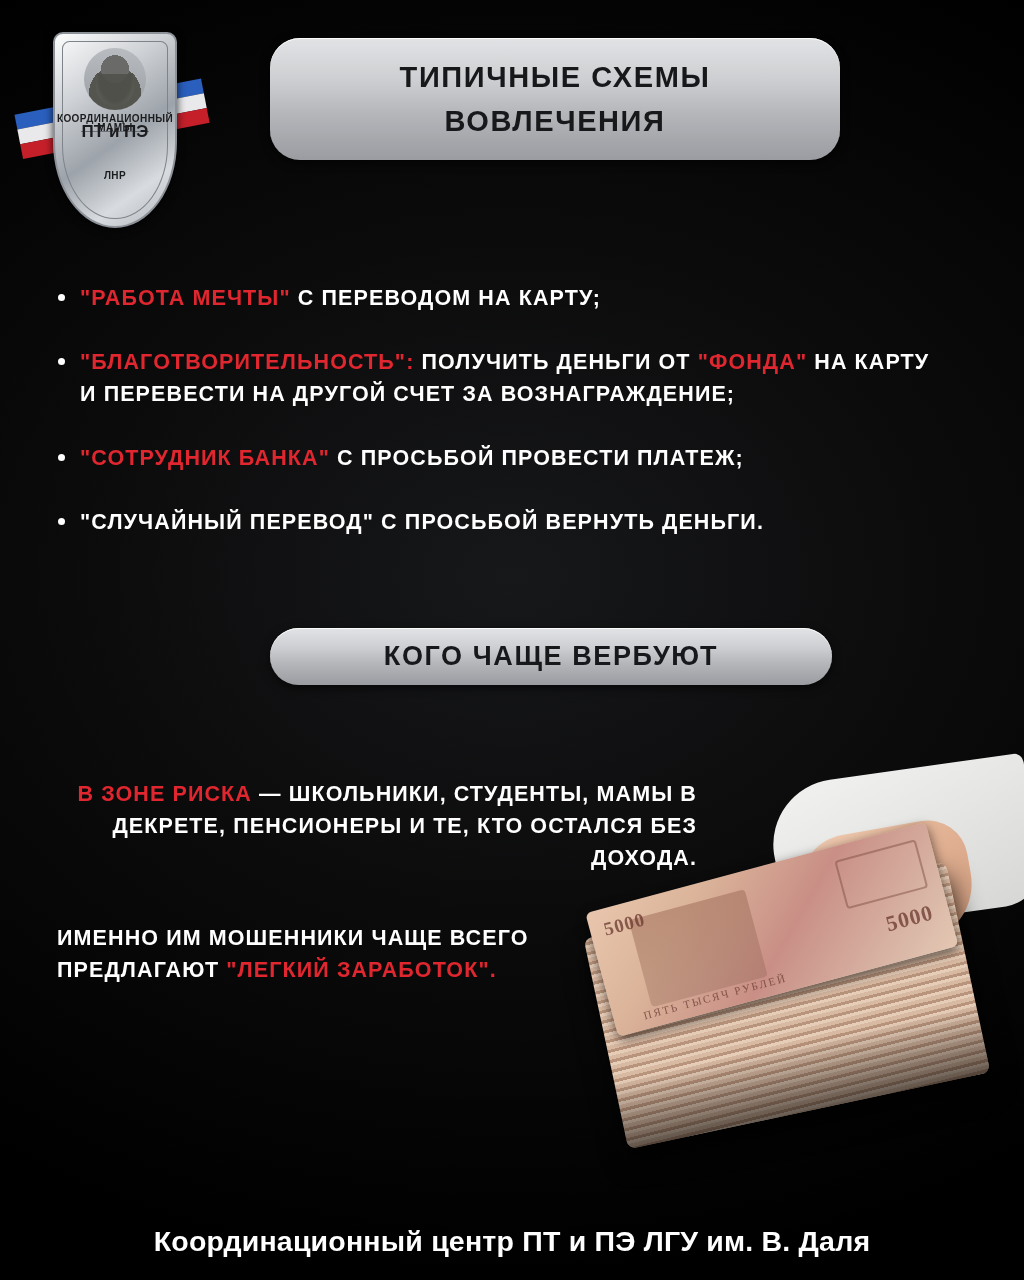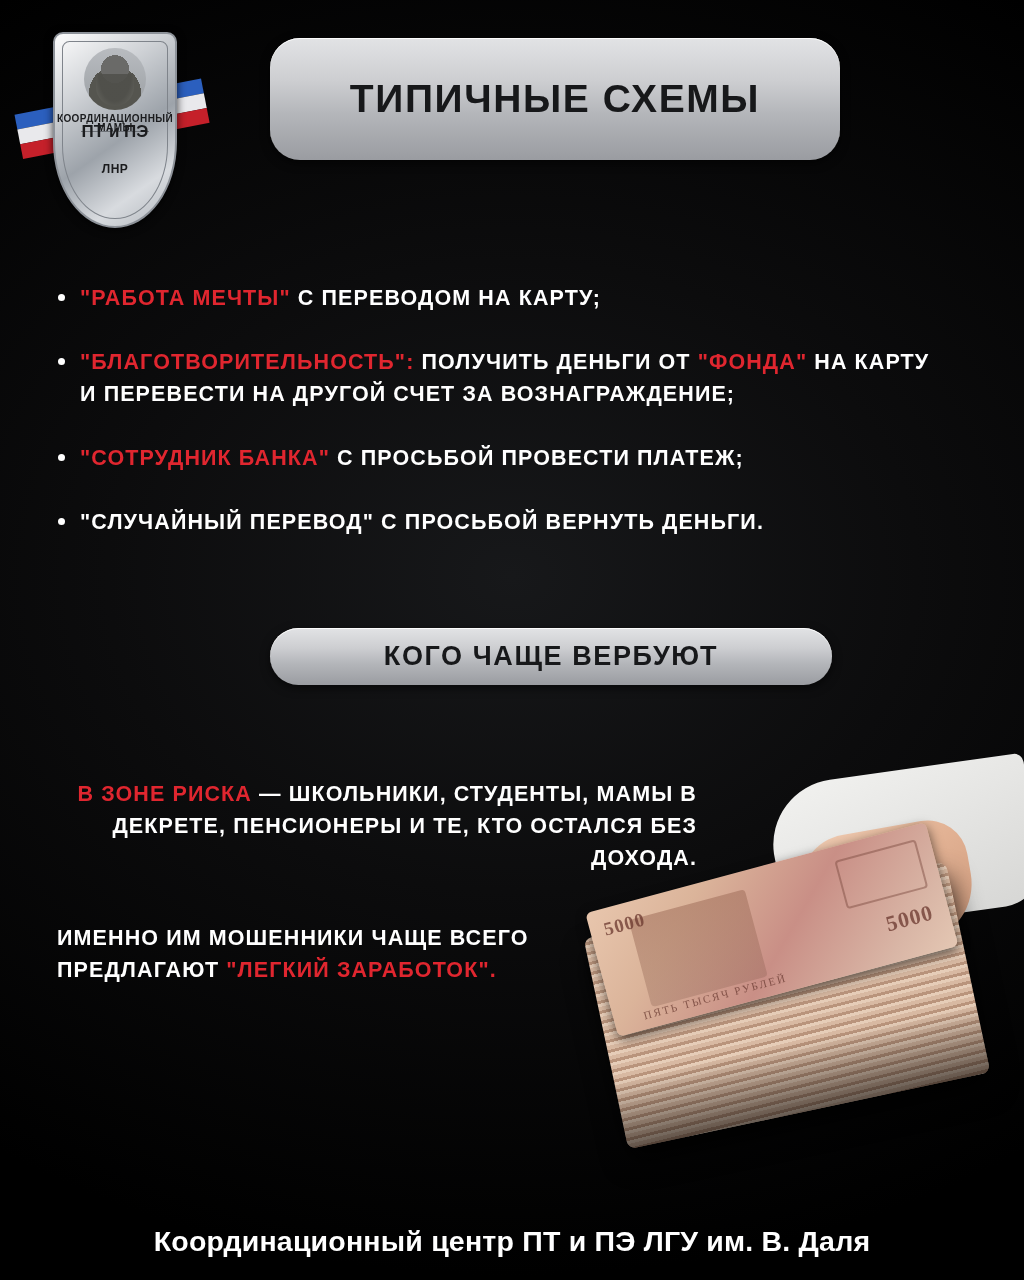--- a/index.html
+++ b/index.html
@@ -76,21 +76,21 @@
   .shield-t1, .shield-t2, .shield-t3 {
     position: absolute;
     width: 100%;
     text-align: center;
     color: #1b1c1e;
     font-weight: 700;
     letter-spacing: .4px;
   }
   .shield-t1 { top: 80px; font-size: 10px; line-height: 9px; }
   .shield-t2 { top: 88px; font-size: 17px; letter-spacing: 0; }
-  .shield-t3 { top: 128px; font-size: 12px; }
+  .shield-t3 { top: 136px; font-size: 10px; }
   .shield-sep {
     position: absolute;
     left: 26px; right: 26px; top: 97px;
     height: 1px; background: #6e7278;
   }
 
   
   .pill {
     position: absolute;
     border-radius: 30px;
@@ -101,21 +101,21 @@
     justify-content: center;
     text-align: center;
     color: #17181a;
     font-weight: 800;
     letter-spacing: 1.6px;
     text-transform: uppercase;
   }
   #pill-1 {
     left: 270px; top: 38px;
     width: 570px; height: 122px;
-    font-size: 39px;
+    font-size: 29px;
     line-height: 44px;
   }
   #pill-2 {
     left: 270px; top: 628px;
     width: 562px; height: 57px;
     font-size: 27px;
   }
 
   
   .list {
@@ -280,20 +280,21 @@
         <span>МАМЫ</span>
       </div>
       <div class="shield-t2">ПТ и ПЭ</div>
       <div class="shield-t3">ЛНР</div>
     </div>
   </div>
 
   <div class="pill" id="pill-1">
     <div>
       <span>ТИПИЧНЫЕ СХЕМЫ</span><br>
+      <span>ВОВЛЕЧЕНИЯ</span>
     </div>
   </div>
 
   <div class="list">
     <div class="list-item">
       <span class="red">"РАБОТА МЕЧТЫ"</span><span> С ПЕРЕВОДОМ НА КАРТУ;</span>
     </div>
     <div class="list-item">
       <span class="red">"БЛАГОТВОРИТЕЛЬНОСТЬ":</span><span> ПОЛУЧИТЬ ДЕНЬГИ ОТ </span><span class="red">"ФОНДА"</span><span> НА КАРТУ И ПЕРЕВЕСТИ НА ДРУГОЙ СЧЕТ ЗА ВОЗНАГРАЖДЕНИЕ;</span>
     </div>

